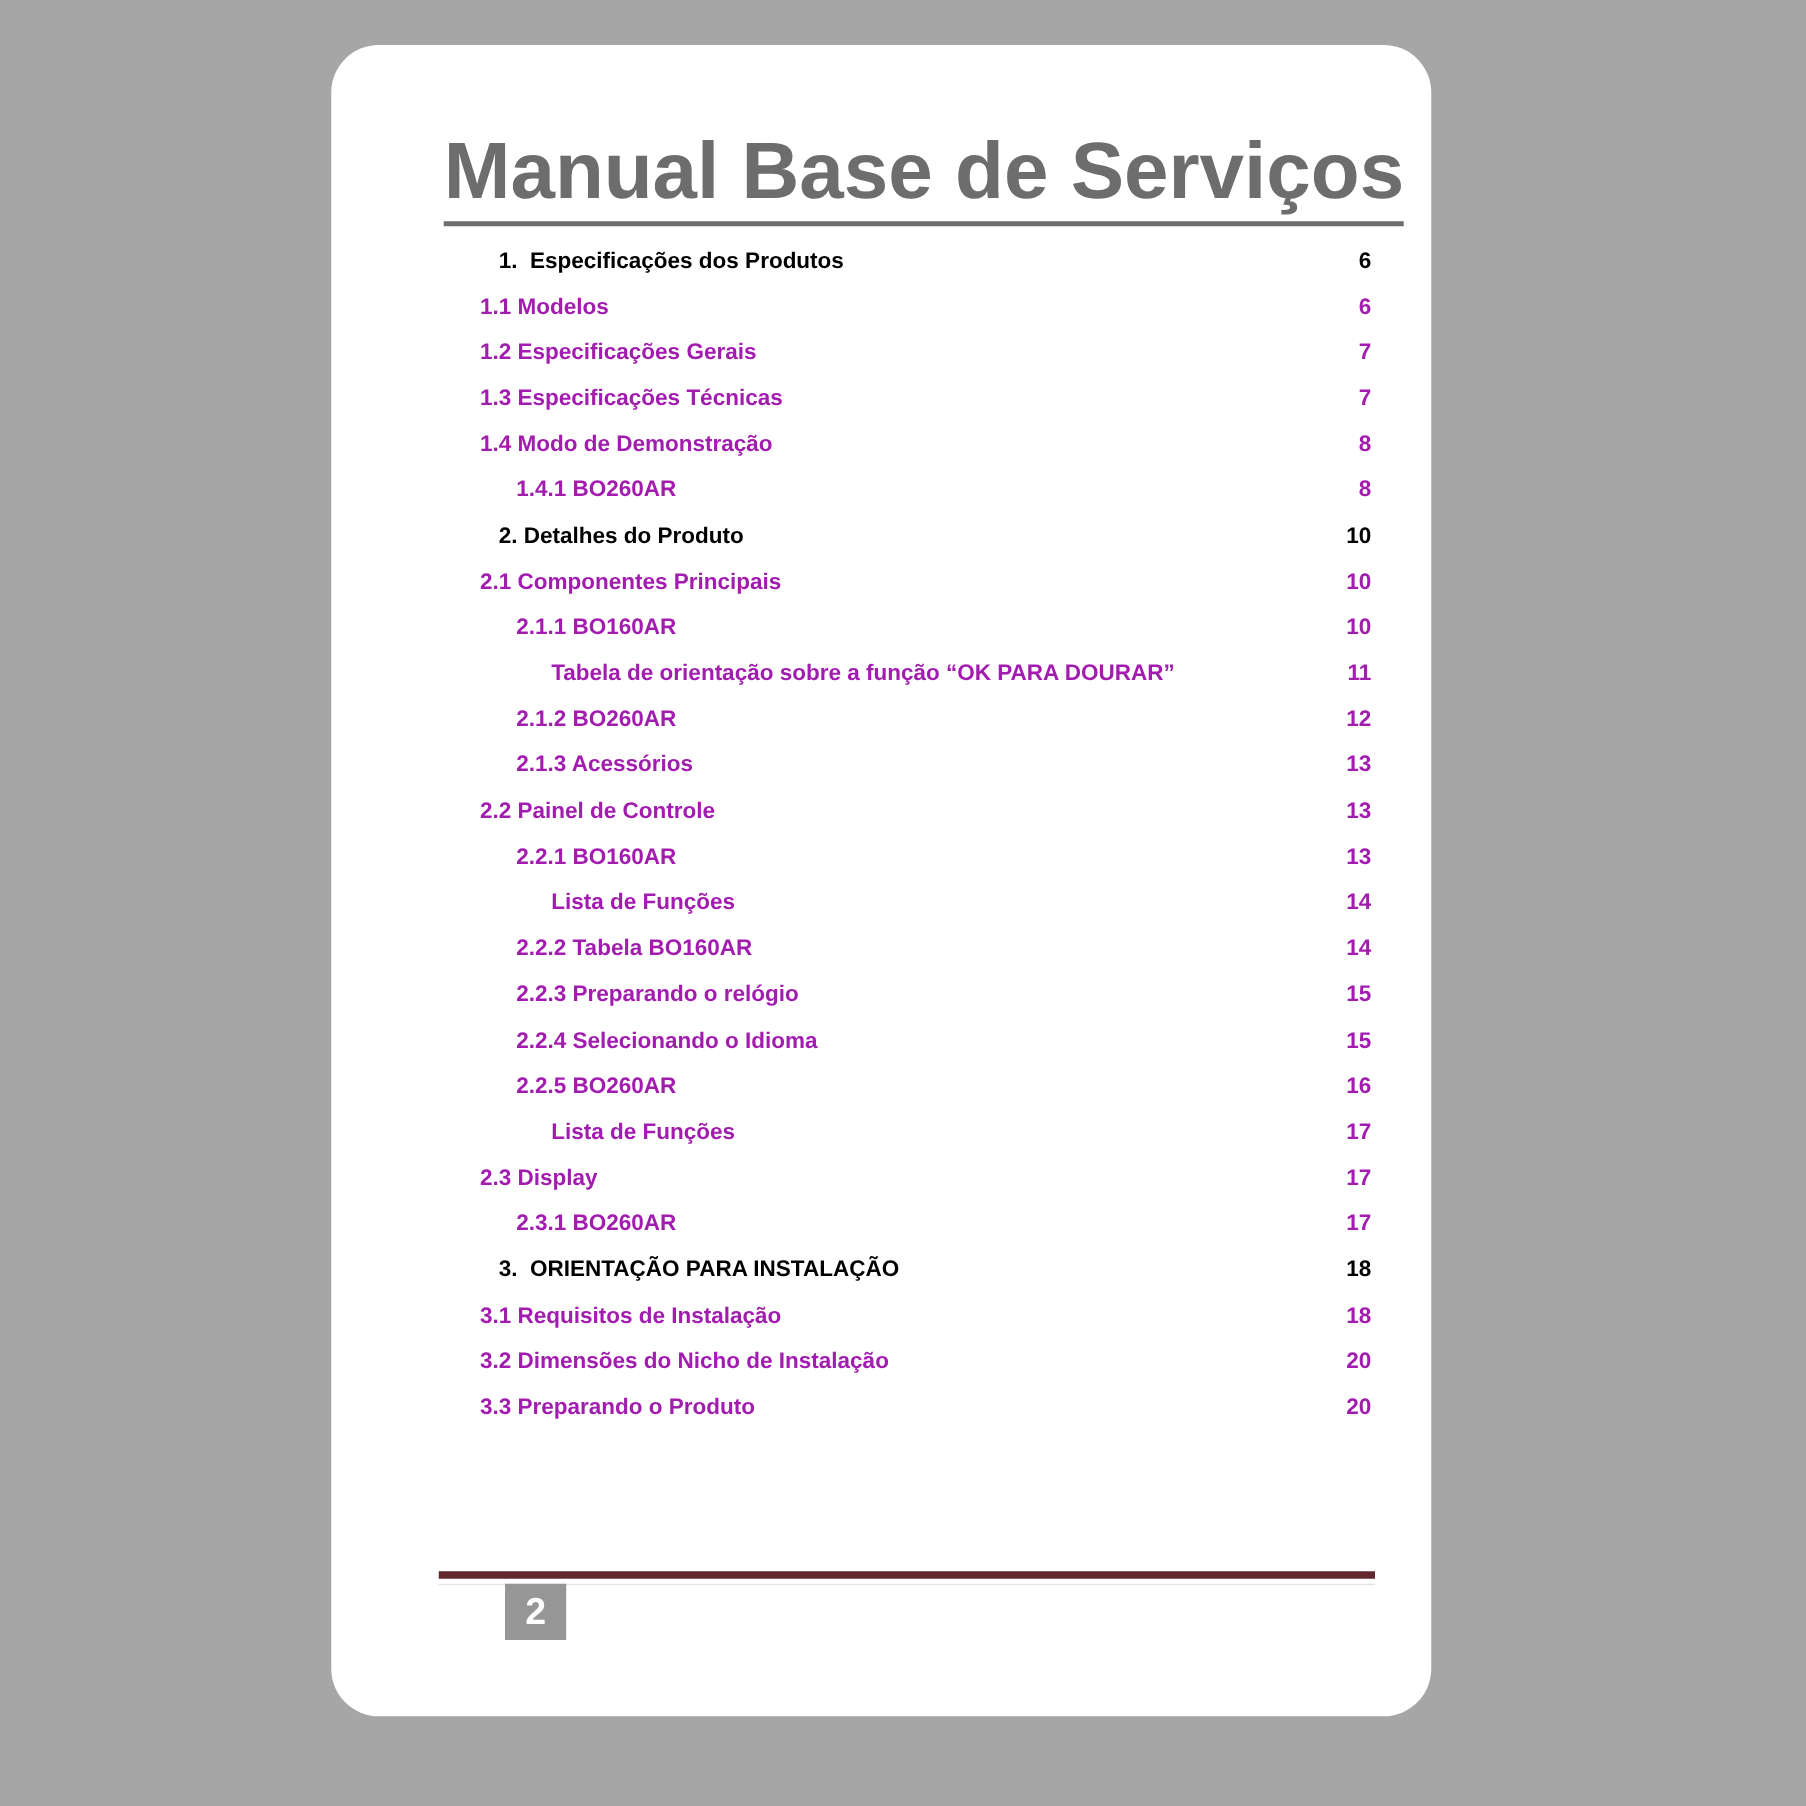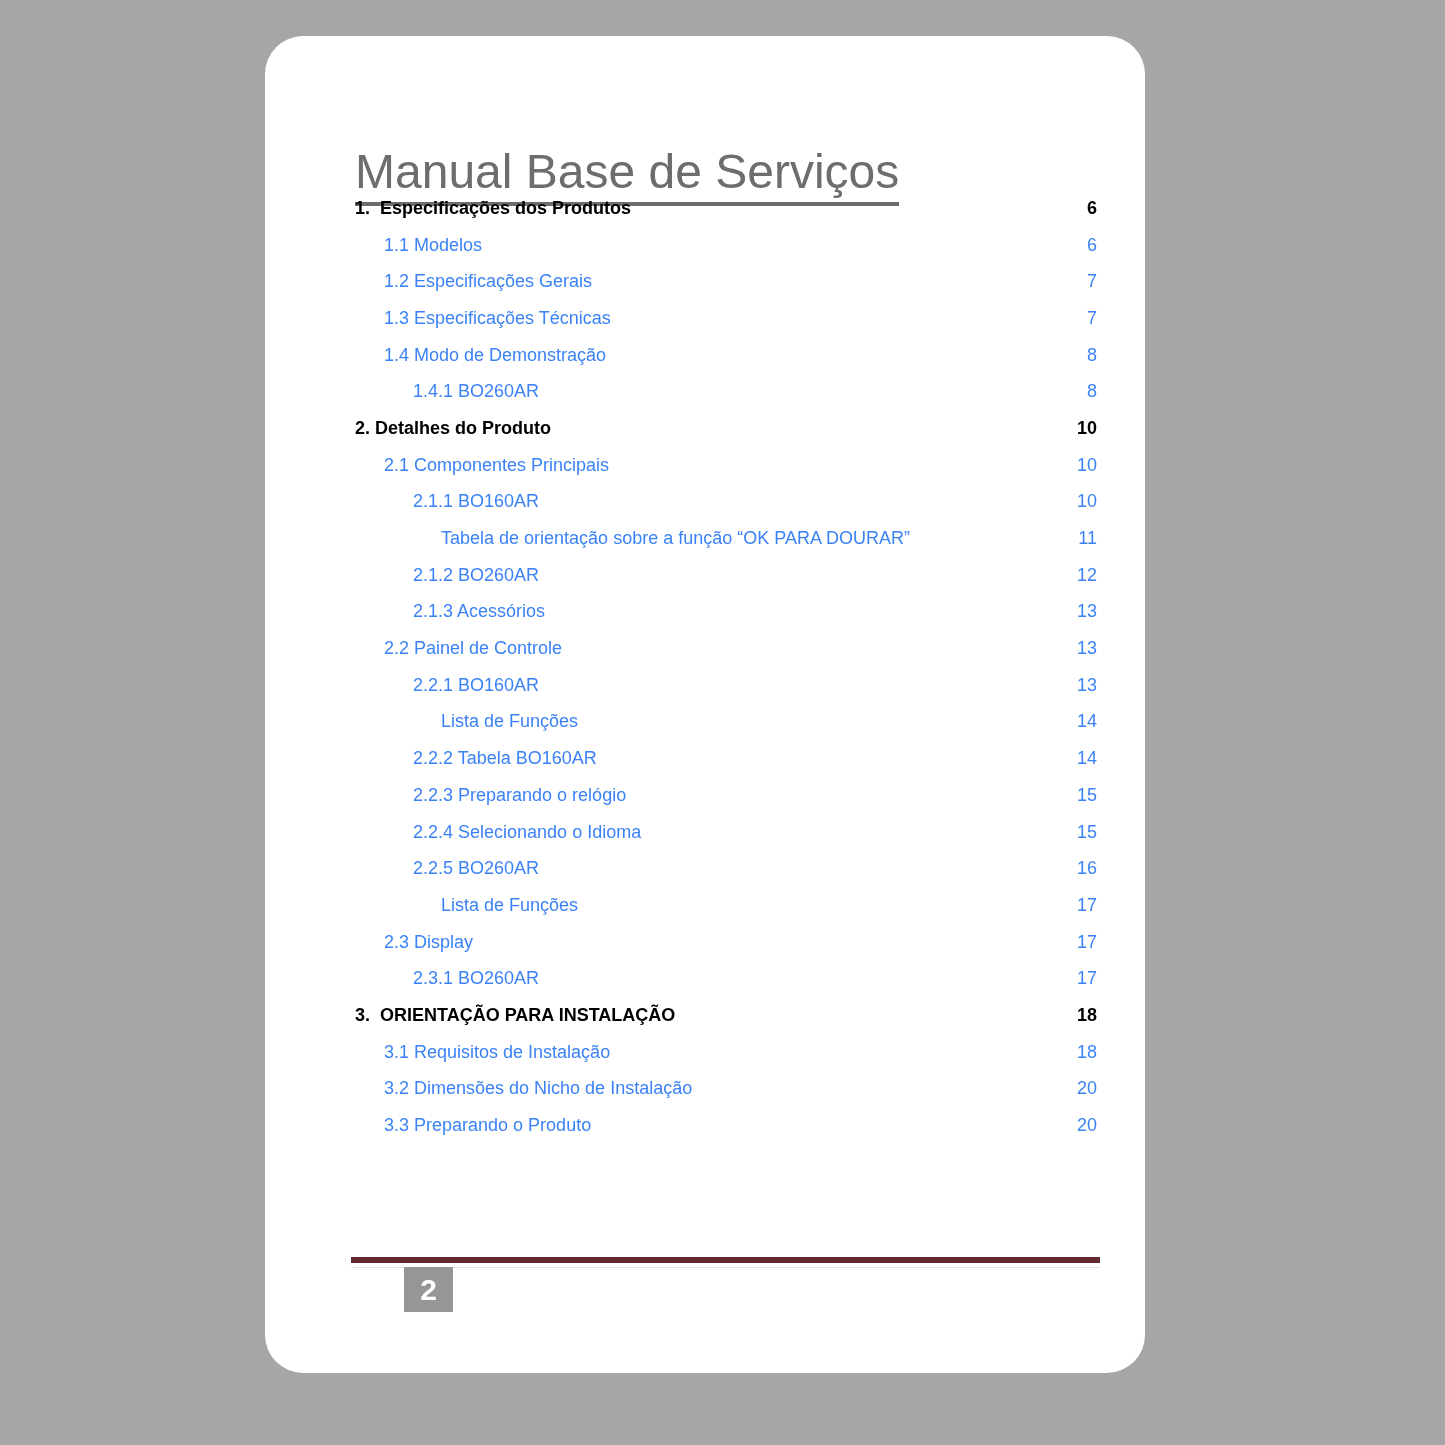--- a/index.html
+++ b/index.html
@@ -22,51 +22,51 @@
     top: 36px;
     width: 880px;
     height: 1337px;
     background: #ffffff;
     border-radius: 38px;
   }
   .title {
     position: absolute;
     left: 90px;
     top: 64px;
-    font-size: 48px;
+    font-size: 64px;
     line-height: 1.15;
-    font-weight: 400;
+    font-weight: 700;
     color: #6d6d6d;
     letter-spacing: 0px;
     white-space: nowrap;
-    margin-top: 44px;
   }
   .title .title-text {
     display: inline-block;
     border-bottom: 4px solid #6d6d6d;
     padding-bottom: 3px;
   }
   .toc {
     position: absolute;
     left: 90px;
     right: 48px;
     top: 154px;
   }
   .toc-row {
     display: flex;
     align-items: center;
     height: 36.7px;
     font-size: 18px;
-    color: #3b82f6;
+    color: #a21caf;
     cursor: pointer;
+    font-weight: bold;
   }
   .toc-row.bold { font-weight: 700; color: #000000; }
   .toc-label { white-space: pre; }
   .toc-page { margin-left: auto; white-space: pre; }
-  .lvl-0 { padding-left: 0; }
+  .lvl-0 { padding-left: 0; margin-left: 44px; }
   .lvl-1 { padding-left: 29px; }
   .lvl-2 { padding-left: 58px; }
   .lvl-3 { padding-left: 86px; gap: 20px; }
   .footer-rule {
     position: absolute;
     left: 86px;
     top: 1221px;
     width: 749px;
     height: 6px;
     background: #622a2e;

